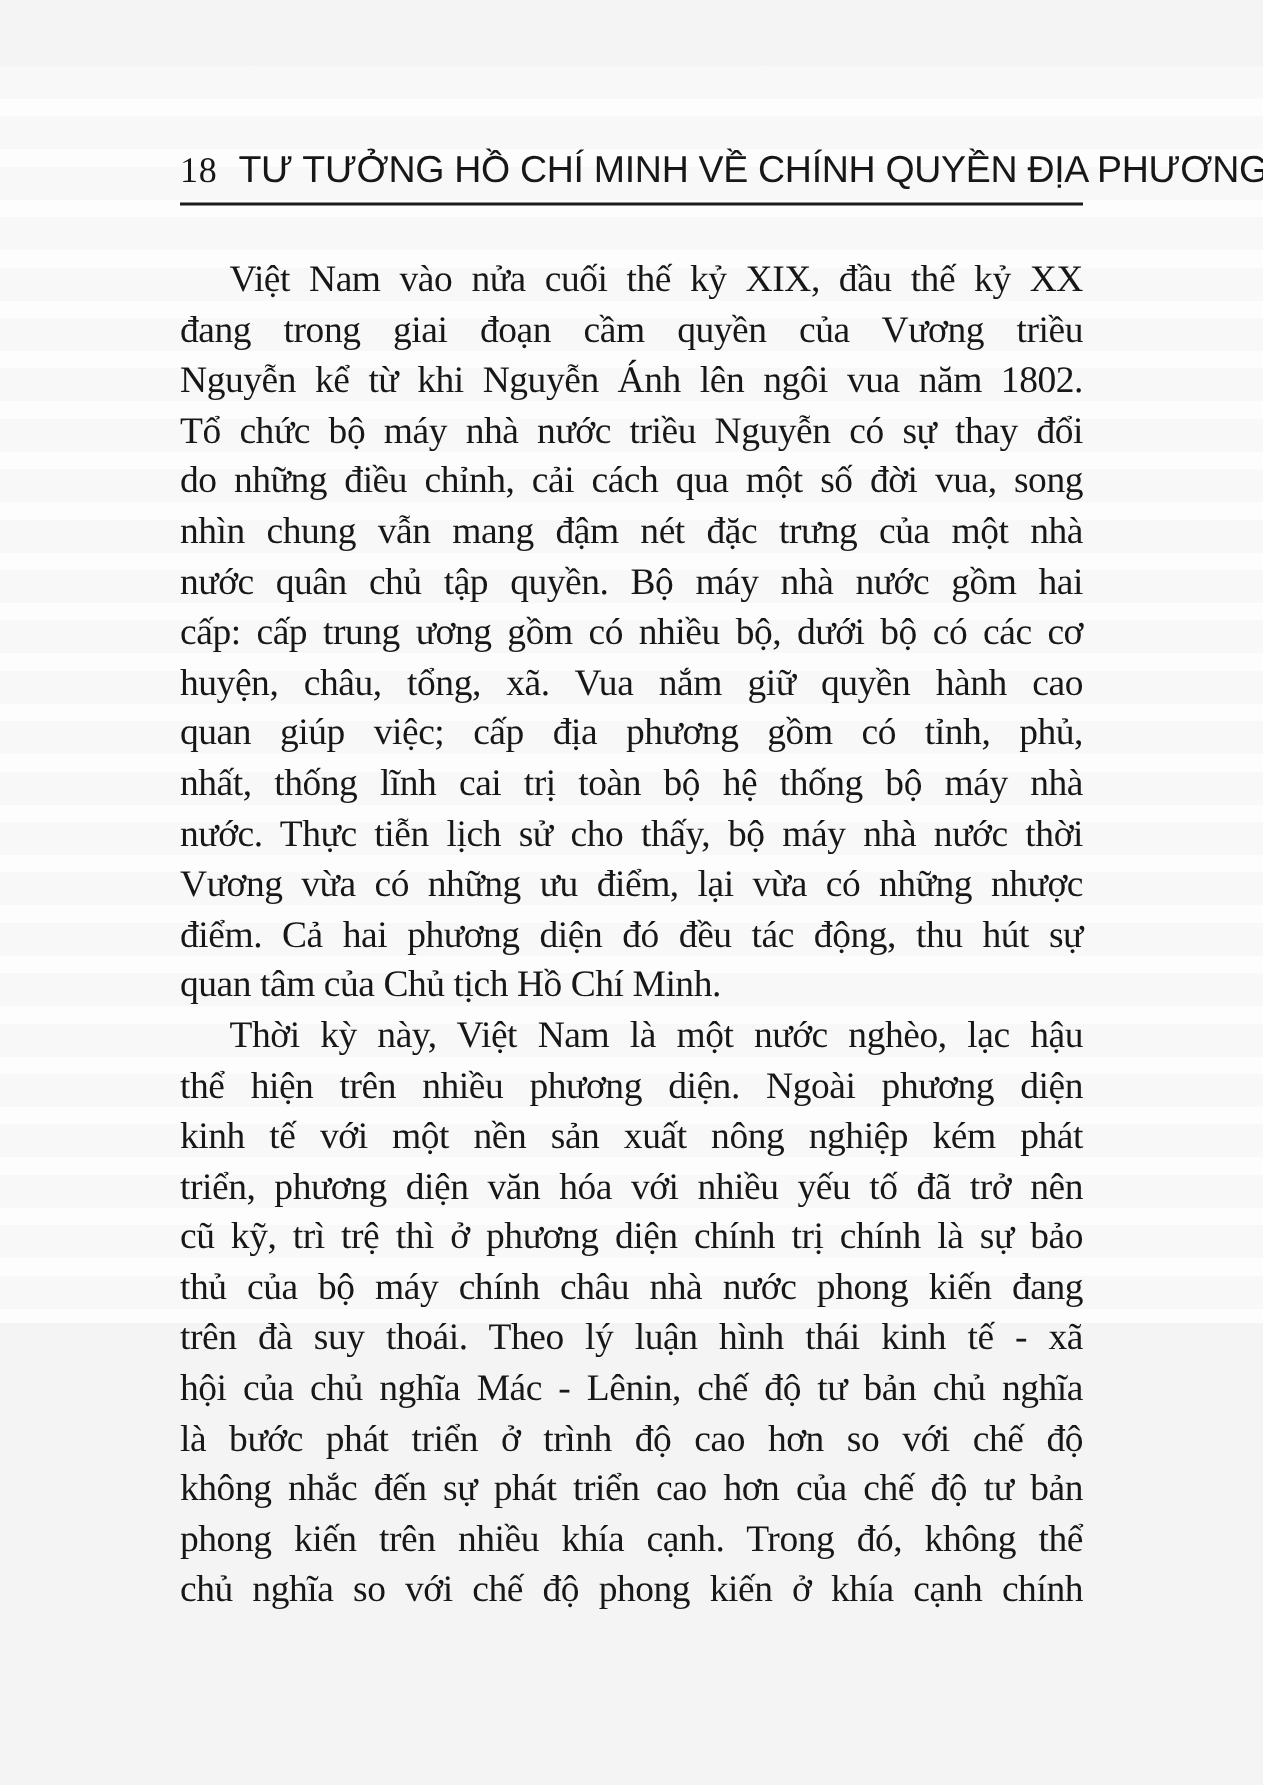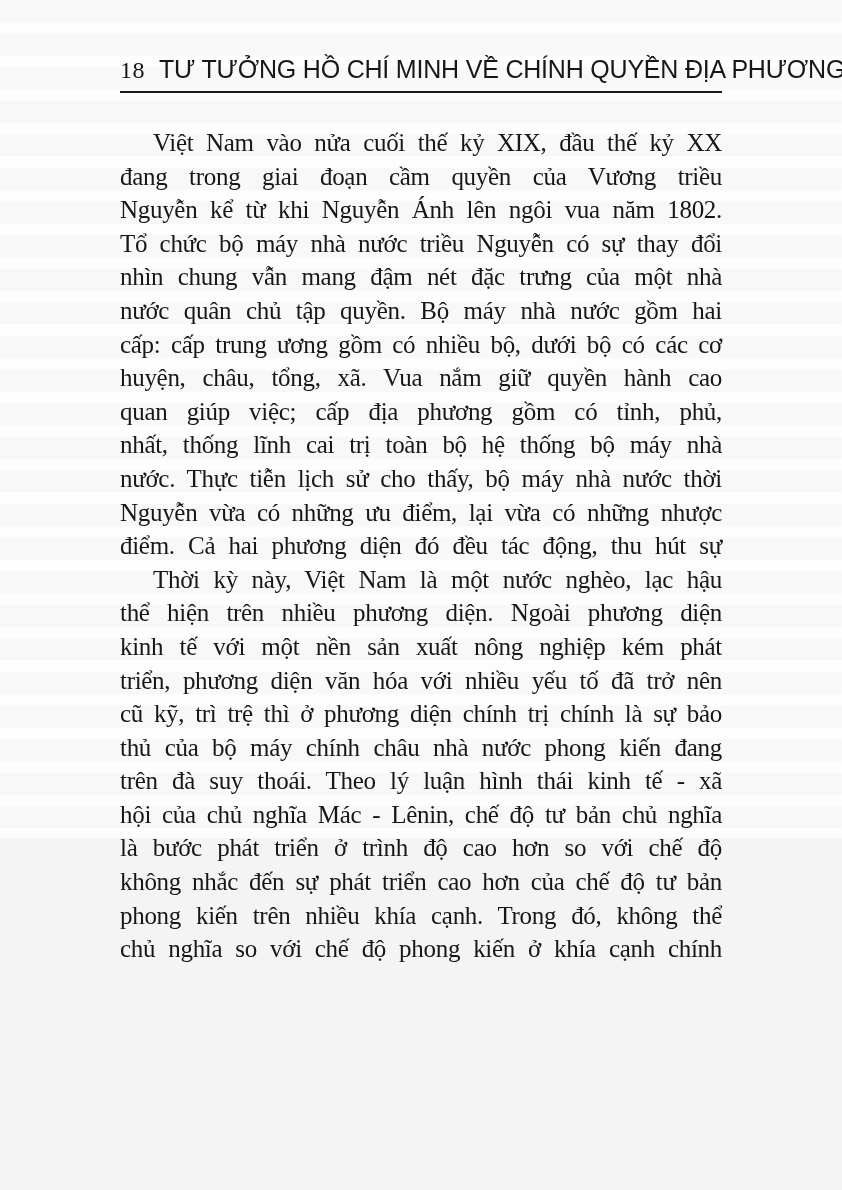--- a/index.html
+++ b/index.html
@@ -20,20 +20,21 @@
     background:
       repeating-linear-gradient(
         to bottom,
         rgba(0,0,0,0.018) 0px,
         rgba(0,0,0,0.018) 22px,
         rgba(255,255,255,0) 22px,
         rgba(255,255,255,0) 33.6px
       ),
       #fdfdfd;
     color: #171717;
+    margin-top: 44px;
   }
   .running-header {
     position: absolute;
     left: 120px;
     right: 120px;
     top: 57px;
     display: flex;
     align-items: baseline;
     padding-bottom: 9px;
     border-bottom: 2px solid #1b1b1b;
@@ -89,29 +90,31 @@
     <span class="page-number">18</span>
     <span class="running-title">TƯ TƯỞNG HỒ CHÍ MINH VỀ CHÍNH QUYỀN ĐỊA PHƯƠNG...</span>
   </div>
 
   <div class="body-text">
       <div class="paragraph">
         <div class="line first">Việt Nam vào nửa cuối thế kỷ XIX, đầu thế kỷ XX</div>
         <div class="line">đang trong giai đoạn cầm quyền của Vương triều</div>
         <div class="line">Nguyễn kể từ khi Nguyễn Ánh lên ngôi vua năm 1802.</div>
         <div class="line">Tổ chức bộ máy nhà nước triều Nguyễn có sự thay đổi</div>
+        <div class="line">do những điều chỉnh, cải cách qua một số đời vua, song</div>
         <div class="line">nhìn chung vẫn mang đậm nét đặc trưng của một nhà</div>
         <div class="line">nước quân chủ tập quyền. Bộ máy nhà nước gồm hai</div>
         <div class="line">cấp: cấp trung ương gồm có nhiều bộ, dưới bộ có các cơ</div>
         <div class="line">huyện, châu, tổng, xã. Vua nắm giữ quyền hành cao</div>
         <div class="line">quan giúp việc; cấp địa phương gồm có tỉnh, phủ,</div>
         <div class="line">nhất, thống lĩnh cai trị toàn bộ hệ thống bộ máy nhà</div>
         <div class="line">nước. Thực tiễn lịch sử cho thấy, bộ máy nhà nước thời</div>
-        <div class="line">Nguyễn vừa có những ưu điểm, lại vừa có những nhược</div>
+        <div class="line">Vương vừa có những ưu điểm, lại vừa có những nhược</div>
         <div class="line">điểm. Cả hai phương diện đó đều tác động, thu hút sự</div>
+        <div class="line last">quan tâm của Chủ tịch Hồ Chí Minh.</div>
       </div>
       <div class="paragraph">
         <div class="line first">Thời kỳ này, Việt Nam là một nước nghèo, lạc hậu</div>
         <div class="line">thể hiện trên nhiều phương diện. Ngoài phương diện</div>
         <div class="line">kinh tế với một nền sản xuất nông nghiệp kém phát</div>
         <div class="line">triển, phương diện văn hóa với nhiều yếu tố đã trở nên</div>
         <div class="line">cũ kỹ, trì trệ thì ở phương diện chính trị chính là sự bảo</div>
         <div class="line">thủ của bộ máy chính châu nhà nước phong kiến đang</div>
         <div class="line">trên đà suy thoái. Theo lý luận hình thái kinh tế - xã</div>
         <div class="line">hội của chủ nghĩa Mác - Lênin, chế độ tư bản chủ nghĩa</div>

